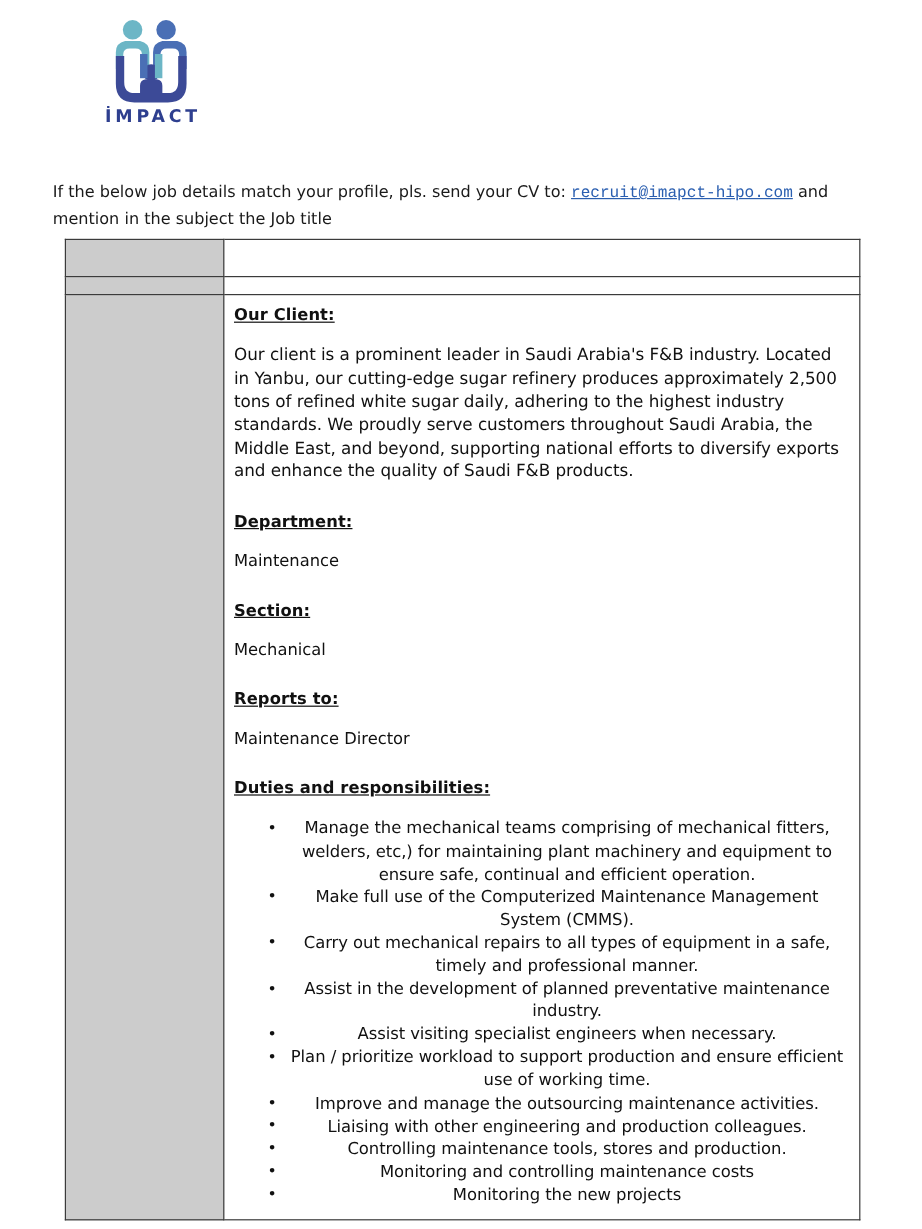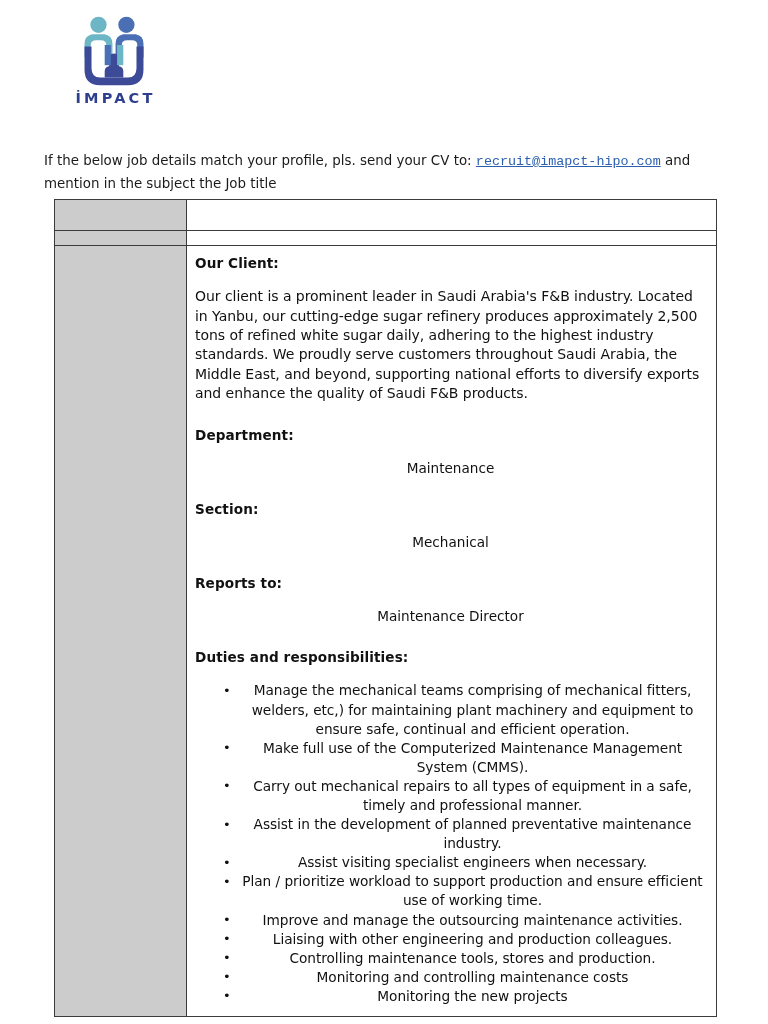--- a/index.html
+++ b/index.html
@@ -20,21 +20,21 @@
   .page {
     width: 768px;
     height: 1024px;
     position: relative;
     box-sizing: border-box;
   }
 
   
   .logo-block {
     position: absolute;
-    left: 66px;
+    left: 78px;
     top: 14px;
     width: 96px;
     height: 100px;
   }
   .logo-mark {
     width: 78px;
     height: 76px;
     margin: 0 auto;
     display: block;
   }
@@ -107,37 +107,37 @@
 
   .body-cell {
     padding: 8px 10px 10px 8px;
     font-size: 13.6px;
     line-height: 19.2px;
     color: #111;
   }
 
   .sec-head {
     font-weight: bold;
+    text-decoration: underline;
     font-size: 13.6px;
     margin: 0 0 14px 0;
     letter-spacing: 0.1px;
   }
   .sec-head.spaced { margin-top: 22px; }
 
   .para {
     margin: 0 0 0 0;
     font-size: 14px;
     line-height: 19.4px;
     letter-spacing: -0.05px;
   }
   .plain {
     margin: 0;
     font-size: 13.6px;
     line-height: 19px;
-    text-align: center;
   }
 
   ul.duties {
     margin: 10px 0 0 0;
     padding: 0 0 0 28px;
     list-style: none;
   }
   ul.duties li {
     position: relative;
     font-size: 13.7px;

